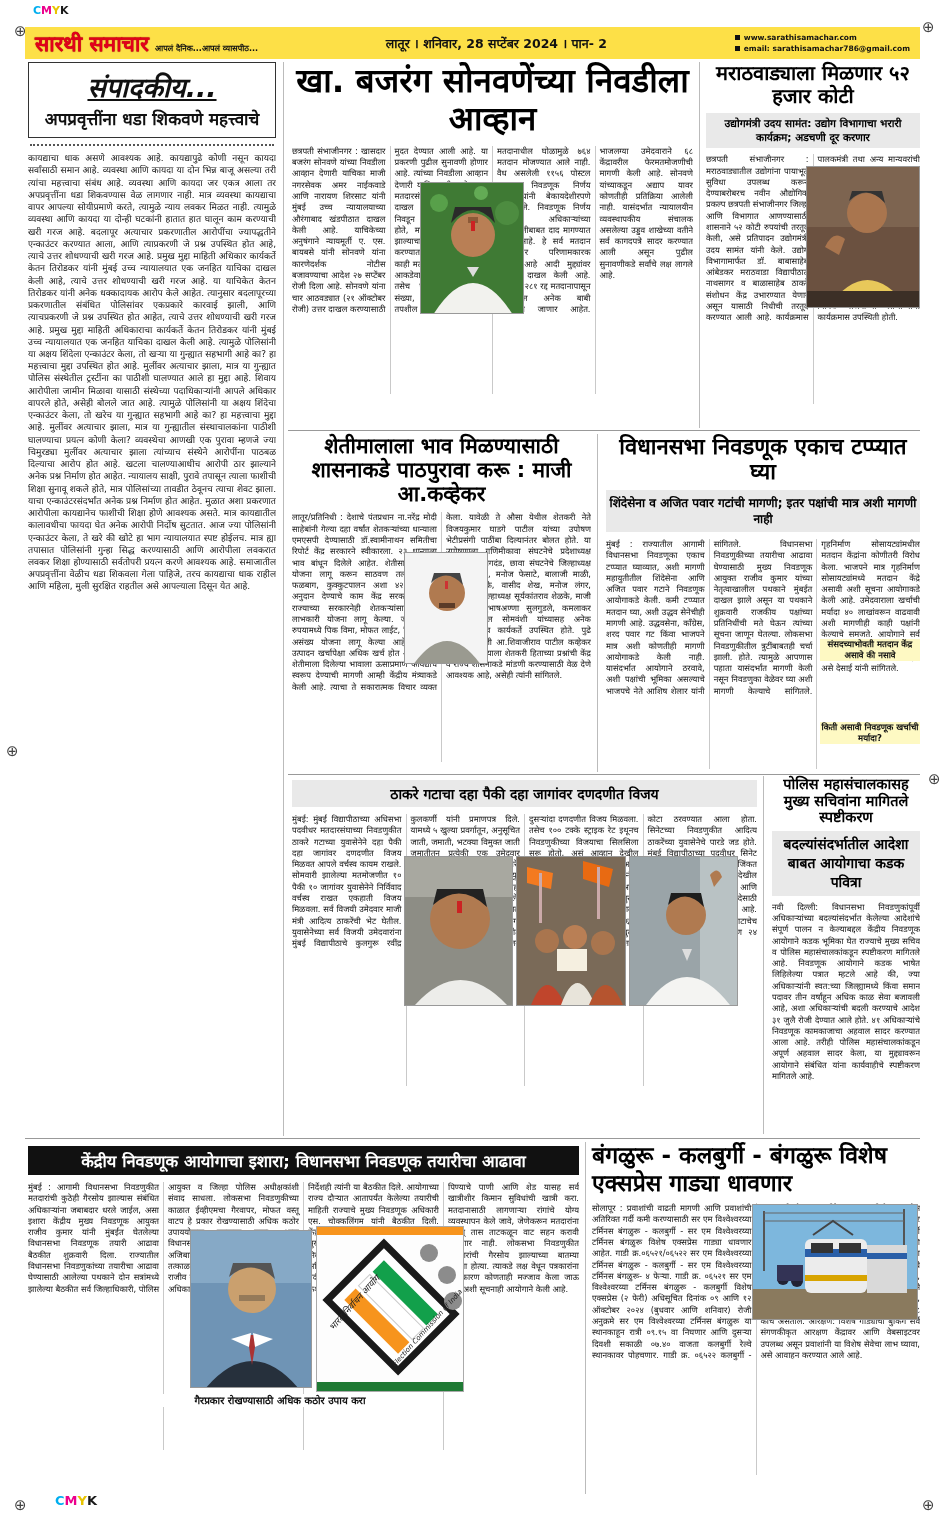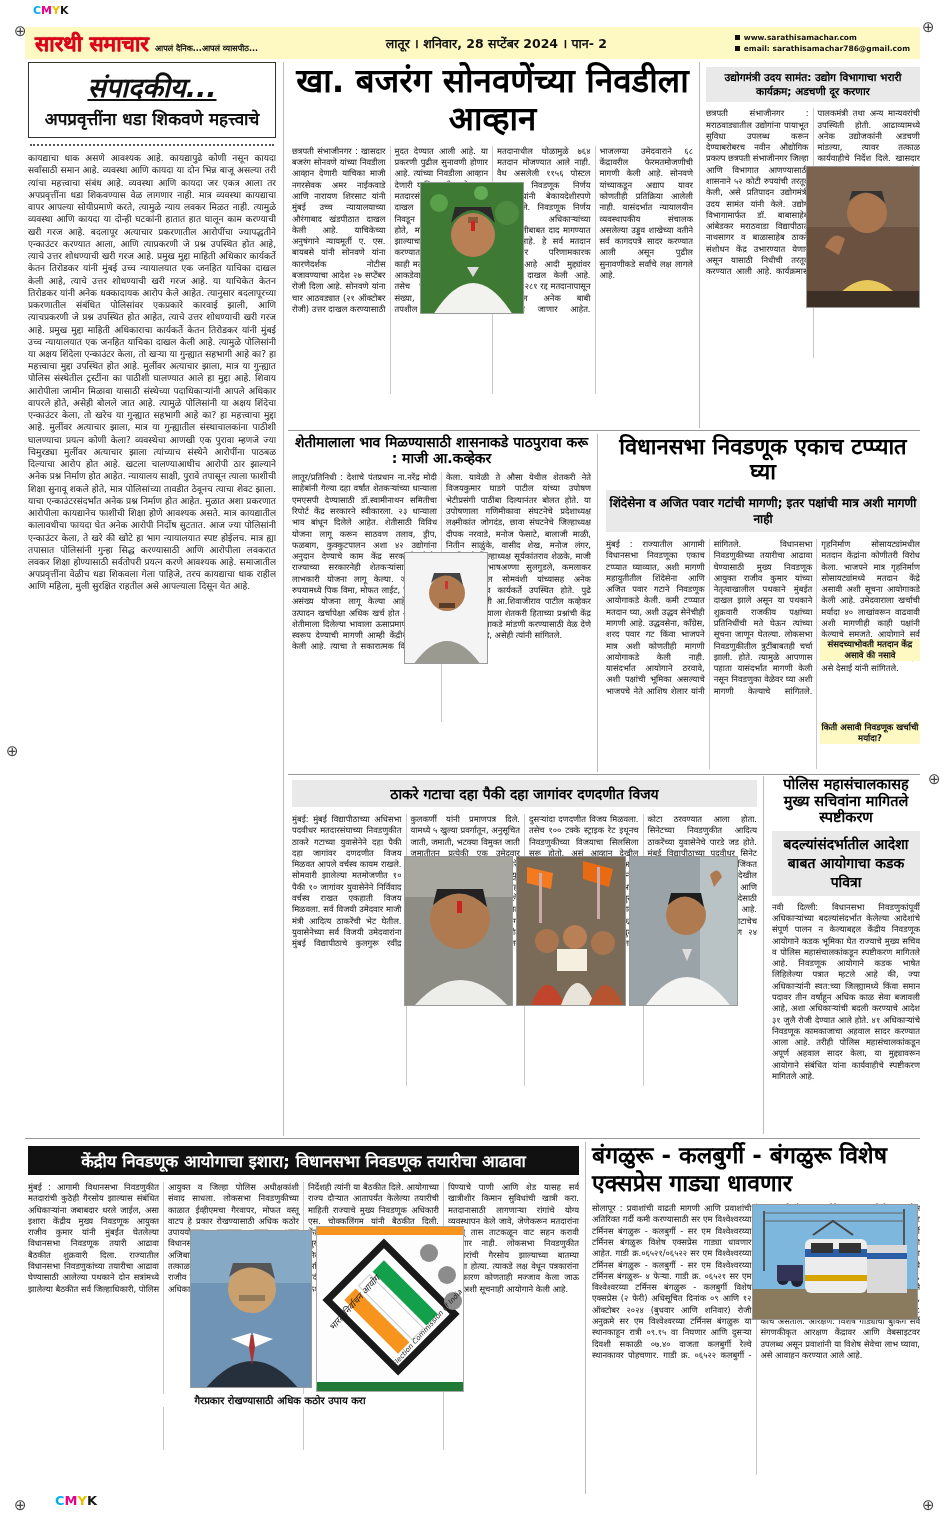--- a/index.html
+++ b/index.html
@@ -10,21 +10,21 @@
     overflow:hidden;
   }
   .regmark { position:absolute; font-size:15px; color:#444; }
   .cmyk { position:absolute; font-size:11px; font-weight:bold; letter-spacing:0px; }
   .cmyk span:nth-child(1){color:#00AEEF;} .cmyk span:nth-child(2){color:#EC008C;}
   .cmyk span:nth-child(3){color:#e8c400;} .cmyk span:nth-child(4){color:#1a1a1a;}
 
   
   .masthead {
     position:absolute; left:25px; top:27px; width:895px; height:32px;
-    background:#fef9c3; display:flex; align-items:center; padding:0 10px;
+    background:#fde047; display:flex; align-items:center; padding:0 10px;
   }
   .brand { font-size:21px; font-weight:bold; color:#E2001A; white-space:nowrap; text-shadow:0 0 1px #8c0000; }
   .tagline { font-size:8px; font-weight:bold; color:#111; margin-left:6px; margin-top:8px; white-space:nowrap;}
   .dateline { font-size:12.5px; font-weight:bold; color:#111; margin:0 auto; white-space:nowrap; }
   .mast-contact { font-size:7.5px; font-weight:bold; color:#111; text-align:left; line-height:1.5; white-space:nowrap; }
   .mast-contact .sq { display:inline-block; width:5px; height:5px; background:#111; margin-right:4px; }
 
   
   .hl { font-weight:bold; color:#000; text-align:center; line-height:1.15; }
   .subbox { background:#e9e9e9; font-weight:bold; text-align:center; color:#000; }
@@ -56,21 +56,21 @@
   .art-mrt { position:absolute; left:706px; top:62px; width:214px; height:366px; }
   .art-mrt .hl { font-size:20px; }
   .art-mrt .subbox { font-size:10.5px; padding:4px 2px; margin-top:5px; line-height:1.3; }
   .art-mrt .bodytxt { margin-top:6px; height:250px; }
   .ph-mrt { left:100px; top:104px; width:114px; height:142px; }
 
   .hrule { position:absolute; border-top:1px solid #999; }
 
   
   .art-sheti { position:absolute; left:292px; top:434px; width:306px; height:338px; border-right:1px solid #bbb; padding-right:6px; }
-  .art-sheti .hl { font-size:14px; }
+  .art-sheti .hl { font-size:21px; }
   .art-sheti .bodytxt { margin-top:6px; height:250px; }
   .ph-sheti { left:112px; top:118px; width:84px; height:112px; background:#fff; }
 
   
   .art-vdh { position:absolute; left:606px; top:434px; width:314px; height:338px; }
   .art-vdh .hl { font-size:22px; }
   .art-vdh .subbox { font-size:12px; padding:5px 0; margin-top:5px; line-height:1.35;text-align:center; }
   .art-vdh .bodytxt { margin-top:7px; height:230px; }
   .minihead { position:absolute; background:#fef9c3; font-size:8.5px; font-weight:bold; text-align:center; line-height:1.3; }
 
@@ -150,20 +150,21 @@
         <rect x="47" y="34" width="10" height="6" fill="#8c5a38"></rect>
         <path d="M30 40 q22 -26 44 0 l-4 -16 h-36 z" fill="#2a2a2a"></path>
         <rect x="50" y="38" width="4" height="10" fill="#cc2222"></rect>
         <path d="M12 132 q40 -64 80 0 z" fill="#f2f2ee"></path>
         <path d="M46 84 l6 10 l6 -10 z" fill="#ddd"></path>
       </svg>
     </div>
   </div>
 
   <div class="art-mrt">
+    <div class="hl">मराठवाड्याला मिळणार ५२ हजार कोटी</div>
     <div class="subbox">उद्योगमंत्री उदय सामंत: उद्योग विभागाचा भरारी कार्यक्रम; अडचणी दूर करणार</div>
     <div class="bodytxt cols2">छत्रपती संभाजीनगर : मराठवाड्यातील उद्योगांना पायाभूत सुविधा उपलब्ध करून देण्याबरोबरच नवीन औद्योगिक प्रकल्प छत्रपती संभाजीनगर जिल्हा आणि विभागात आणण्यासाठी शासनाने ५२ कोटी रुपयांची तरतूद केली, असे प्रतिपादन उद्योगमंत्री उदय सामंत यांनी केले. उद्योग विभागामार्फत डॉ. बाबासाहेब आंबेडकर मराठवाडा विद्यापीठात नाथसागर व बाळासाहेब ठाकरे संशोधन केंद्र उभारण्यात येणार असून यासाठी निधीची तरतूद करण्यात आली आहे. कार्यक्रमास पालकमंत्री तथा अन्य मान्यवरांची उपस्थिती होती. आढाव्यामध्ये अनेक उद्योजकांनी अडचणी मांडल्या, त्यावर तत्काळ कार्यवाहीचे निर्देश दिले. खासदार डॉ. भागवत कराड, उद्योग विभागाचे प्रकल्प संचालक पी.डी. मलिकनेर, महाराष्ट्र औद्योगिक विकास महामंडळाचे संभाजीनगरचे प्रादेशिक अधिकारी चेतन गिरासे, उद्योगाचे उपसंचालक बी.टी. यशवंते, सूक्ष्म लघु उद्योग मंडळाचे अध्यक्ष आदी उपस्थित होते. विविध योजनांच्या लाभार्थ्यांची कार्यक्रमास उपस्थिती होती.</div>
     <div class="photo ph-mrt">
       <svg width="114" height="142" viewBox="0 0 114 142">
         <rect width="114" height="142" fill="#6b5140"></rect>
         <rect x="0" y="0" width="114" height="60" fill="#7d6450"></rect>
         <circle cx="60" cy="46" r="20" fill="#a9754e"></circle>
         <path d="M42 34 q18 -18 36 2 l-3 -12 h-30 z" fill="#333"></path>
         <path d="M20 142 q40 -58 82 0 z" fill="#e8c85a"></path>
         <path d="M18 80 q8 -18 20 -8 l-6 16 z" fill="#a9754e"></path>

